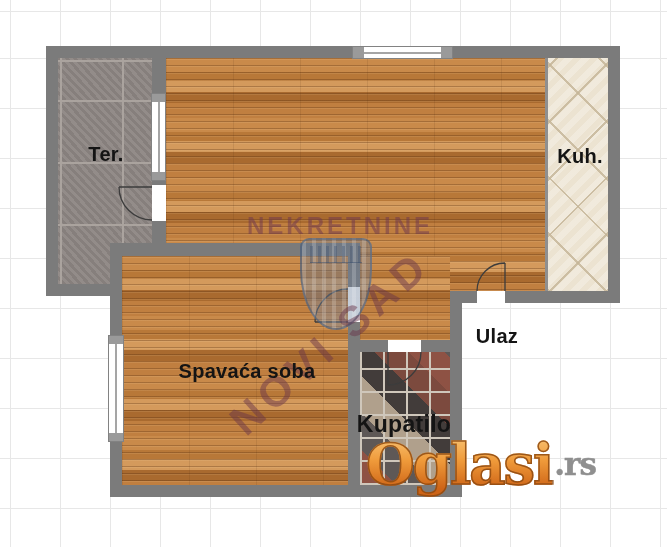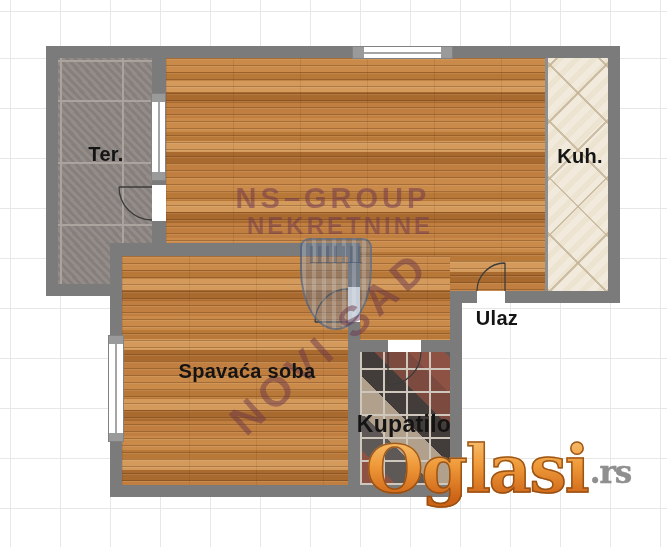--- a/index.html
+++ b/index.html
@@ -83,21 +83,21 @@
   .shield::after{
     content:"";position:absolute;left:8px;right:8px;top:6px;height:16px;
     border-bottom:1px solid rgba(60,80,110,0.5);
     background:repeating-linear-gradient(90deg,rgba(60,80,110,0.35) 0 3px,transparent 3px 8px);
   }
   .logo{
     position:absolute;left:366px;top:436px;white-space:nowrap;line-height:1;
     font-family:"DejaVu Serif","Liberation Serif",serif;font-weight:bold;
   }
   .logo .brand{
-    font-size:66px;letter-spacing:-2px;
+    font-size:56px;letter-spacing:-2px;
     background:linear-gradient(#f8c272 8%,#ef9a3a 45%,#cd6316 88%);
     -webkit-background-clip:text;background-clip:text;color:transparent;
     -webkit-text-stroke:1.5px rgba(141,74,18,0.85);
   }
   .logo .tld{
     font-size:31px;color:#8f8f8f;letter-spacing:-1px;
     position:relative;top:-9px;left:2px;text-align:right;-webkit-text-stroke:0.5px #8f8f8f;
   }
   svg.arcs{position:absolute;left:0;top:0;pointer-events:none;}
 </style>
@@ -138,28 +138,27 @@
 
   <svg class="arcs" width="667" height="547" viewBox="0 0 667 547">
     <g fill="none" stroke="#3c3c3c" stroke-width="1.3">
       <path d="M 119 187 L 152 187 M 119 187 A 33 33 0 0 0 152 220"></path>
       <path d="M 505 263 L 505 291 M 505 263 A 28 28 0 0 0 477 291"></path>
       <path d="M 315 322 L 348 322 M 315 322 A 33 33 0 0 1 348 289"></path>
       <path d="M 388 352 L 388 385 M 421 352 A 33 33 0 0 1 388 385"></path>
     </g>
   </svg>
 
-  <div class="wm-text" style="left:333px;top:198px;font-size:29px;letter-spacing:4px;">NS–GROUP</div>
   <div class="wm-text" style="left:340px;top:226px;font-size:24px;letter-spacing:3px;">NEKRETNINE</div>
   <div class="shield"></div>
   <div class="wm-text" style="left:330px;top:343px;font-size:42px;letter-spacing:6px;transform:translate(-50%,-50%) rotate(-42deg);color:rgba(104,52,74,0.48);">NOVI SAD</div>
 
   <div class="room-label" style="left:106px;top:154px;">Ter.</div>
   <div class="room-label" style="left:580px;top:156px;text-align:right;">Kuh.</div>
-  <div class="room-label" style="left:497px;top:318px;">Ulaz</div>
+  <div class="room-label" style="left:497px;top:336px;">Ulaz</div>
   <div class="room-label" style="left:247px;top:371px;text-align:right;">Spavaća soba</div>
   <div class="room-label" style="left:404px;top:424px;font-size:23px;">Kupatilo</div>
 
   <div class="logo">
     <span class="brand">Oglasi</span><span class="tld">.rs</span>
   </div>
 
 </div>
 
 </body></html>

